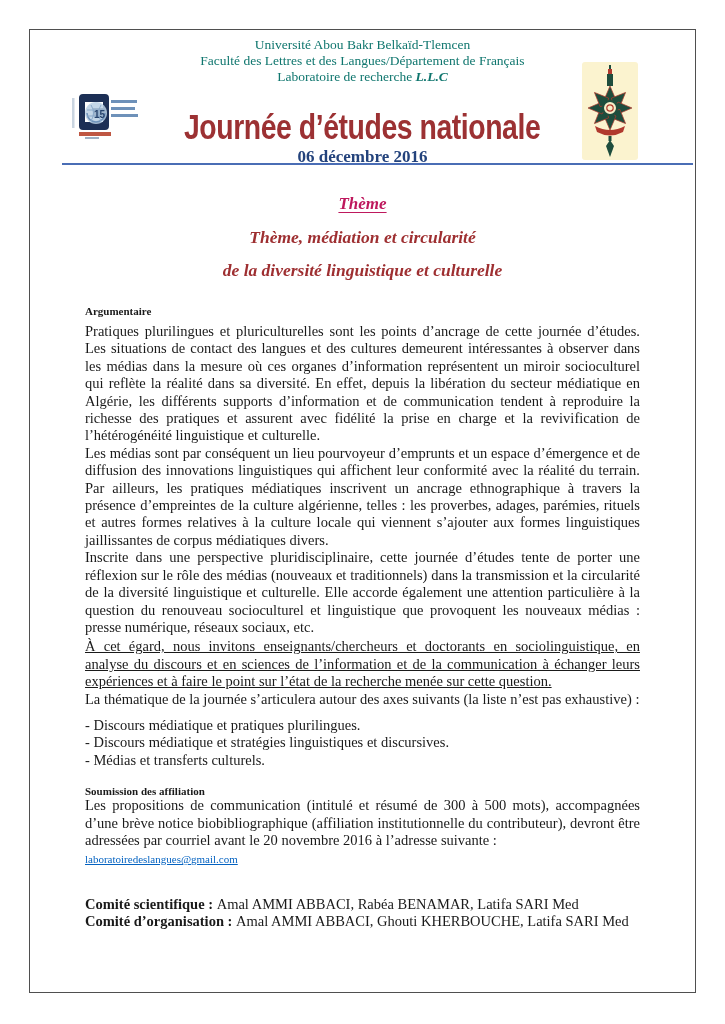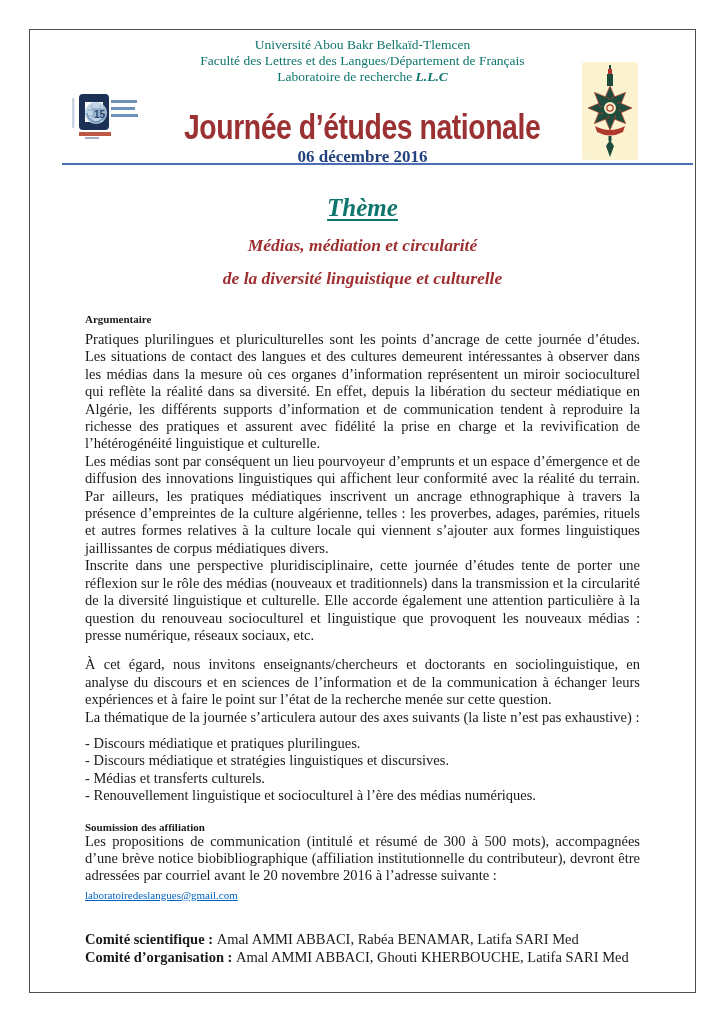--- a/index.html
+++ b/index.html
@@ -52,26 +52,26 @@
   }
   .blue-rule{
     position:absolute;
     left:62px;right:32px;top:163px;
     height:2px;background:#4a6db5;
   }
   
   .theme-heading{
     text-align:center;
     margin-top:27px;
-    font-size:25px;
+    font-size:17px;
     font-weight:bold;
     font-style:italic;
     text-decoration:underline;
     text-underline-offset:3px;
-    color:#0f766e;
+    color:#be185d;
   }
   .theme-line{
     text-align:center;
     font-size:17.5px;
     font-weight:bold;
     font-style:italic;
     color:#9e2f31;
   }
   .theme-line-1{margin-top:13px;}
   .theme-line-2{margin-top:12px;}
@@ -81,21 +81,21 @@
     font-size:11px;
     margin-top:24px;
   }
   .body-par{
     font-size:14.5px;
     line-height:17.4px;
     text-align:justify;
     margin:0;
   }
   .first-par{margin-top:6px;}
-  .gap-par{margin-top:12px;}
+  .gap-par{margin-top:2px;text-decoration:underline;}
   .axes-list{margin-top:9px;}
   .axis-item{
     font-size:14.5px;
     line-height:17.4px;
   }
   .submission-heading{margin-top:16px;}
   .email-link{
     display:inline-block;
     font-size:11px;
     line-height:17.4px;
@@ -174,36 +174,35 @@
       <div>Faculté des Lettres et des Langues/Département de Français</div>
       <div class="lab-line"><span>Laboratoire de recherche </span> <span class="lab-name">L.L.C</span></div>
     </div>
 
     <div class="event-title-wrap">
       <span class="event-title">Journée d’études nationale</span>
     </div>
     <div class="event-date">06 décembre 2016</div>
 
     <div class="theme-heading">Thème</div>
-    <div class="theme-line theme-line-1">Médias, médiation et circularité</div>
+    <div class="theme-line theme-line-1">Thème, médiation et circularité</div>
     <div class="theme-line theme-line-2">de la diversité linguistique et culturelle</div>
 
     <div class="section-heading">Argumentaire</div>
 
     <p class="body-par first-par">Pratiques plurilingues et pluriculturelles sont les points d’ancrage de cette journée d’études. Les situations de contact des langues et des cultures demeurent intéressantes à observer dans les médias dans la mesure où ces organes d’information représentent un miroir socioculturel qui reflète la réalité dans sa diversité. En effet, depuis la libération du secteur médiatique en Algérie, les différents supports d’information et de communication tendent à reproduire la richesse des pratiques et assurent avec fidélité la prise en charge et la revivification de l’hétérogénéité linguistique et culturelle.</p>
     <p class="body-par">Les médias sont par conséquent un lieu pourvoyeur d’emprunts et un espace d’émergence et de diffusion des innovations linguistiques qui affichent leur conformité avec la réalité du terrain. Par ailleurs, les pratiques médiatiques inscrivent un ancrage ethnographique à travers la présence d’empreintes de la culture algérienne, telles : les proverbes, adages, parémies, rituels et autres formes relatives à la culture locale qui viennent s’ajouter aux formes linguistiques jaillissantes de corpus médiatiques divers.</p>
     <p class="body-par">Inscrite dans une perspective pluridisciplinaire, cette journée d’études tente de porter une réflexion sur le rôle des médias (nouveaux et traditionnels) dans la transmission et la circularité de la diversité linguistique et culturelle. Elle accorde également une attention particulière à la question du renouveau socioculturel et linguistique que provoquent les nouveaux médias : presse numérique, réseaux sociaux, etc.</p>
     <p class="body-par gap-par">À cet égard, nous invitons enseignants/chercheurs et doctorants en sociolinguistique, en analyse du discours et en sciences de l’information et de la communication à échanger leurs expériences et à faire le point sur l’état de la recherche menée sur cette question.</p>
     <p class="body-par">La thématique de la journée s’articulera autour des axes suivants (la liste n’est pas exhaustive) :</p>
 
     <div class="axes-list">
       <div class="axis-item">- Discours médiatique et pratiques plurilingues.</div>
       <div class="axis-item">- Discours médiatique et stratégies linguistiques et discursives.</div>
       <div class="axis-item">- Médias et transferts culturels.</div>
-      <div class="axis-item">- Renouvellement linguistique et socioculturel à l’ère des médias numériques.</div>
     </div>
 
     <div class="section-heading submission-heading">Soumission des affiliation</div>
     <p class="body-par">Les propositions de communication (intitulé et résumé de 300 à 500 mots), accompagnées d’une brève notice biobibliographique (affiliation institutionnelle du contributeur), devront être adressées par courriel avant le 20 novembre 2016 à l’adresse suivante :</p>
     <a class="email-link">laboratoiredeslangues@gmail.com</a>
 
     <div class="committees">
       <div class="committee-line"><span class="committee-label">Comité scientifique : </span><span>Amal AMMI ABBACI, Rabéa BENAMAR, Latifa SARI Med</span></div>
       <div class="committee-line"><span class="committee-label">Comité d’organisation : </span><span>Amal AMMI ABBACI, Ghouti KHERBOUCHE, Latifa SARI Med</span></div>
     </div>

